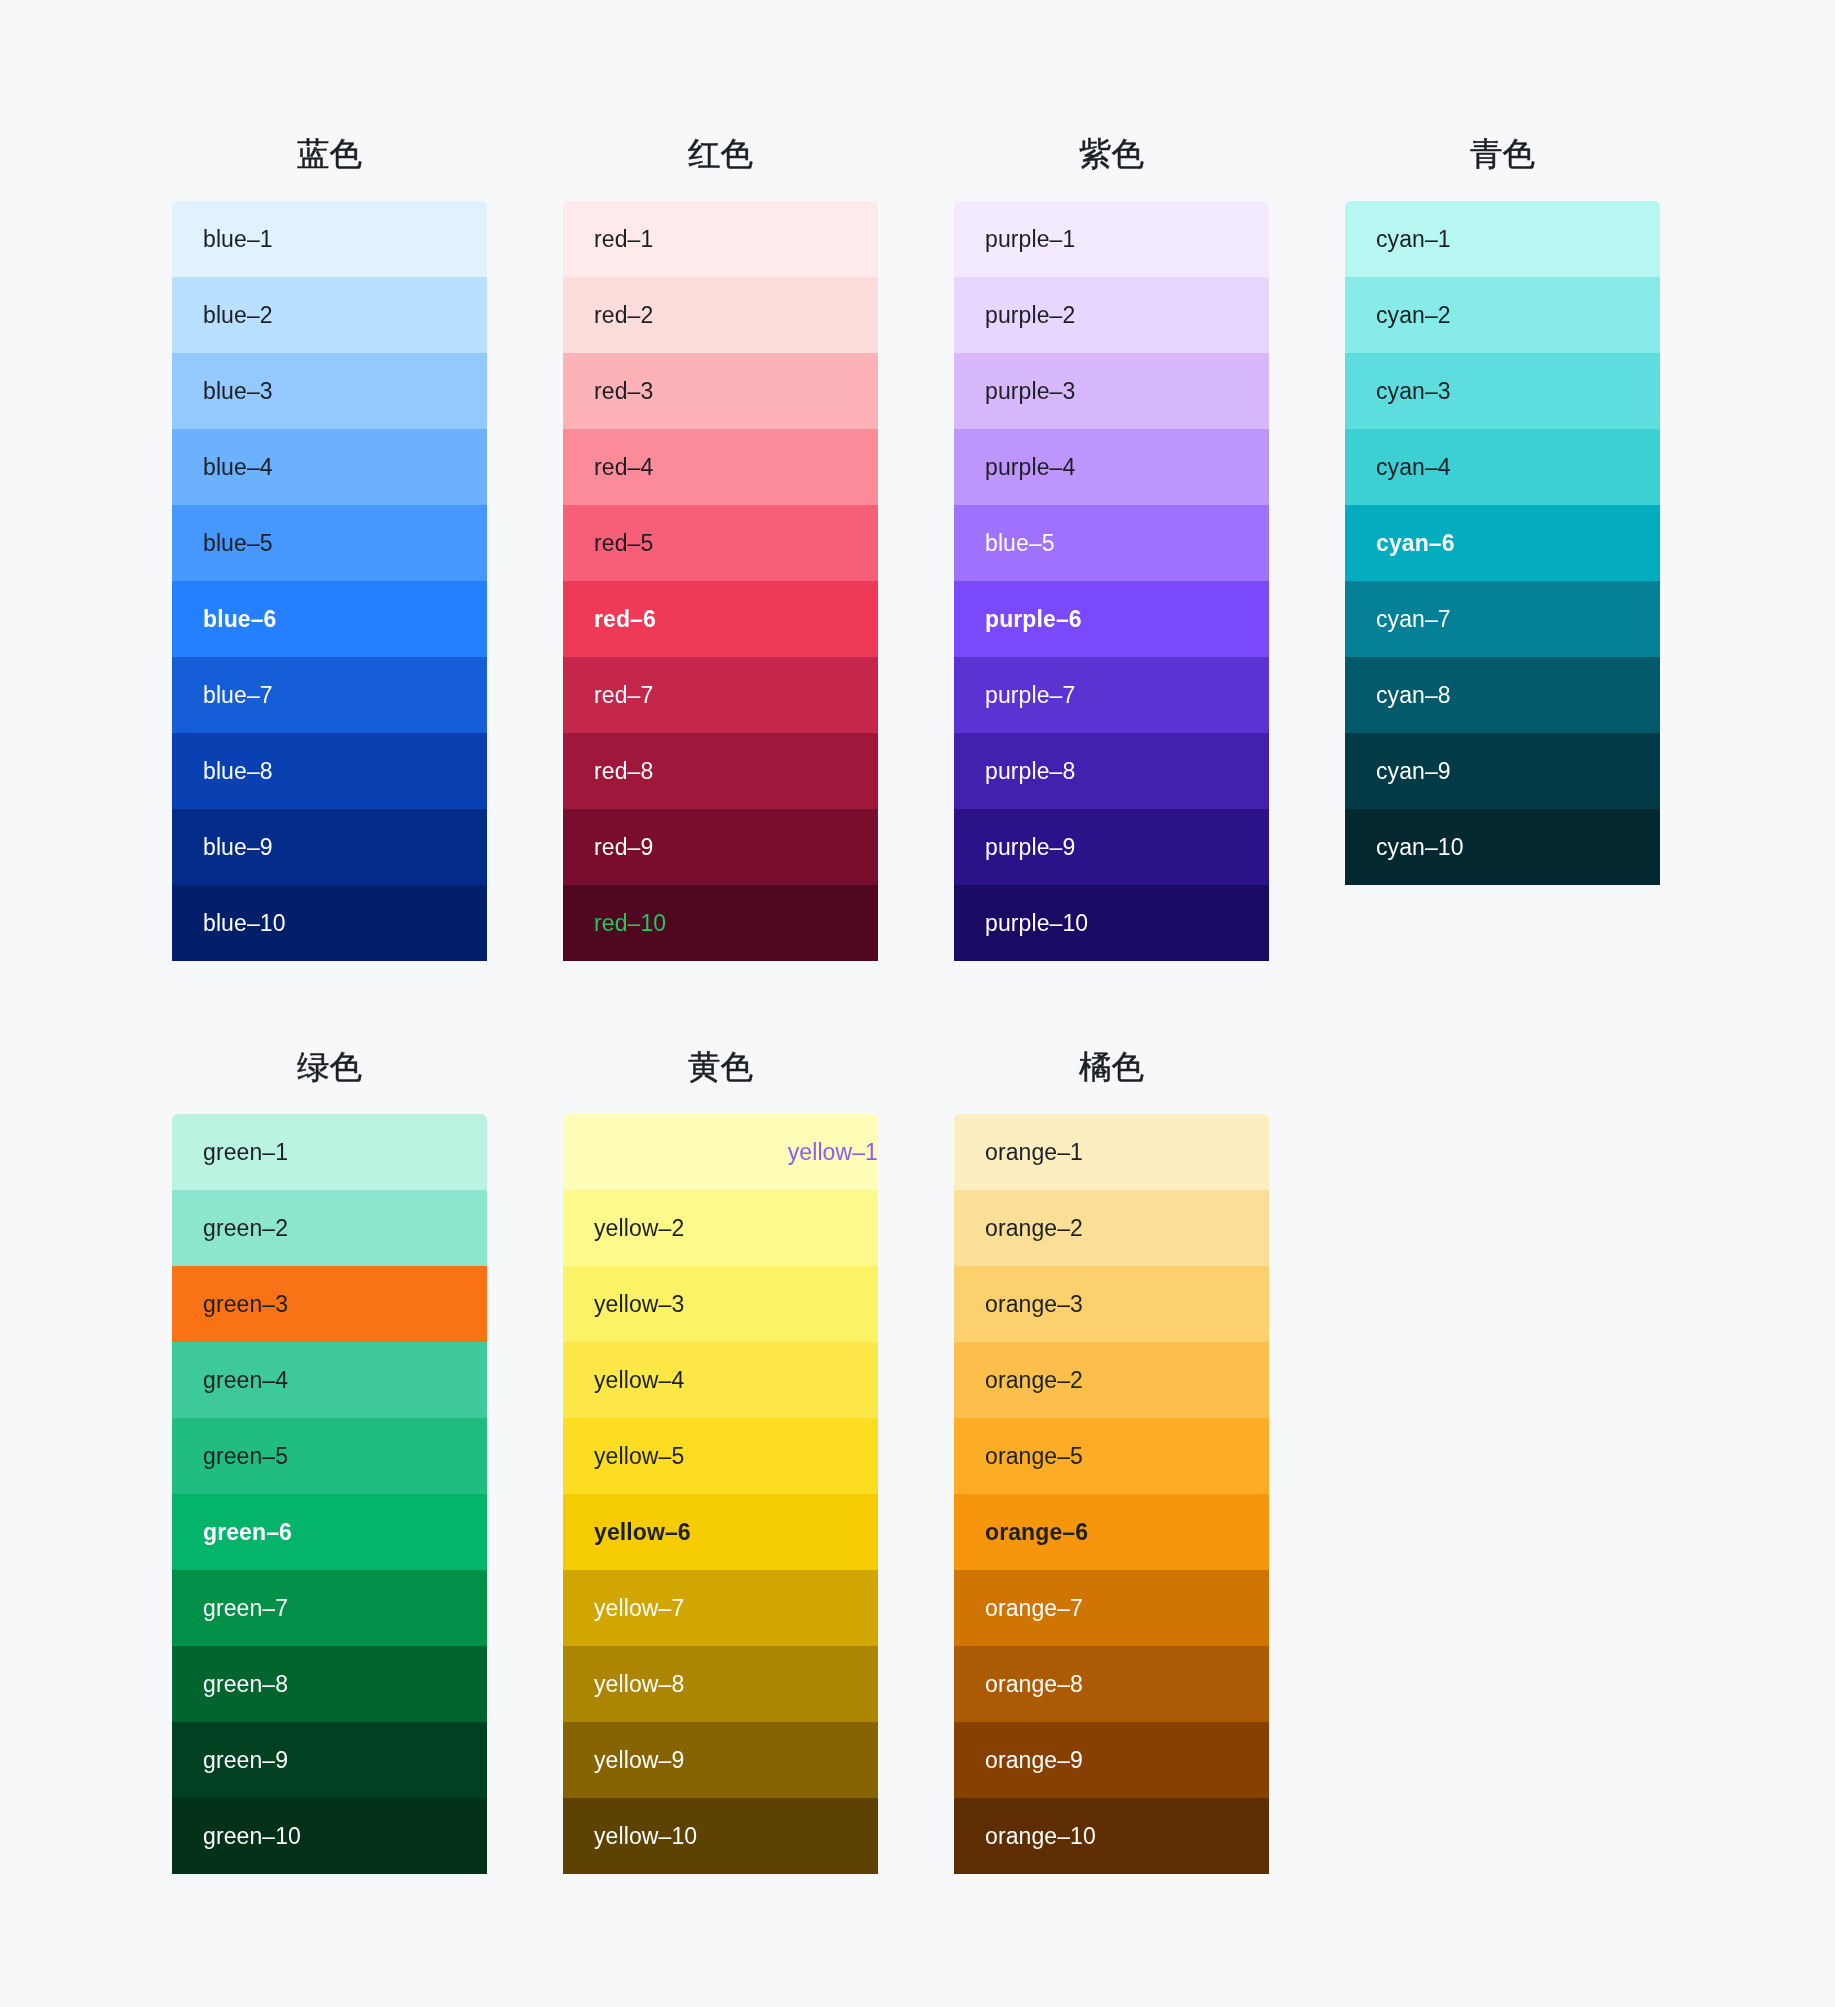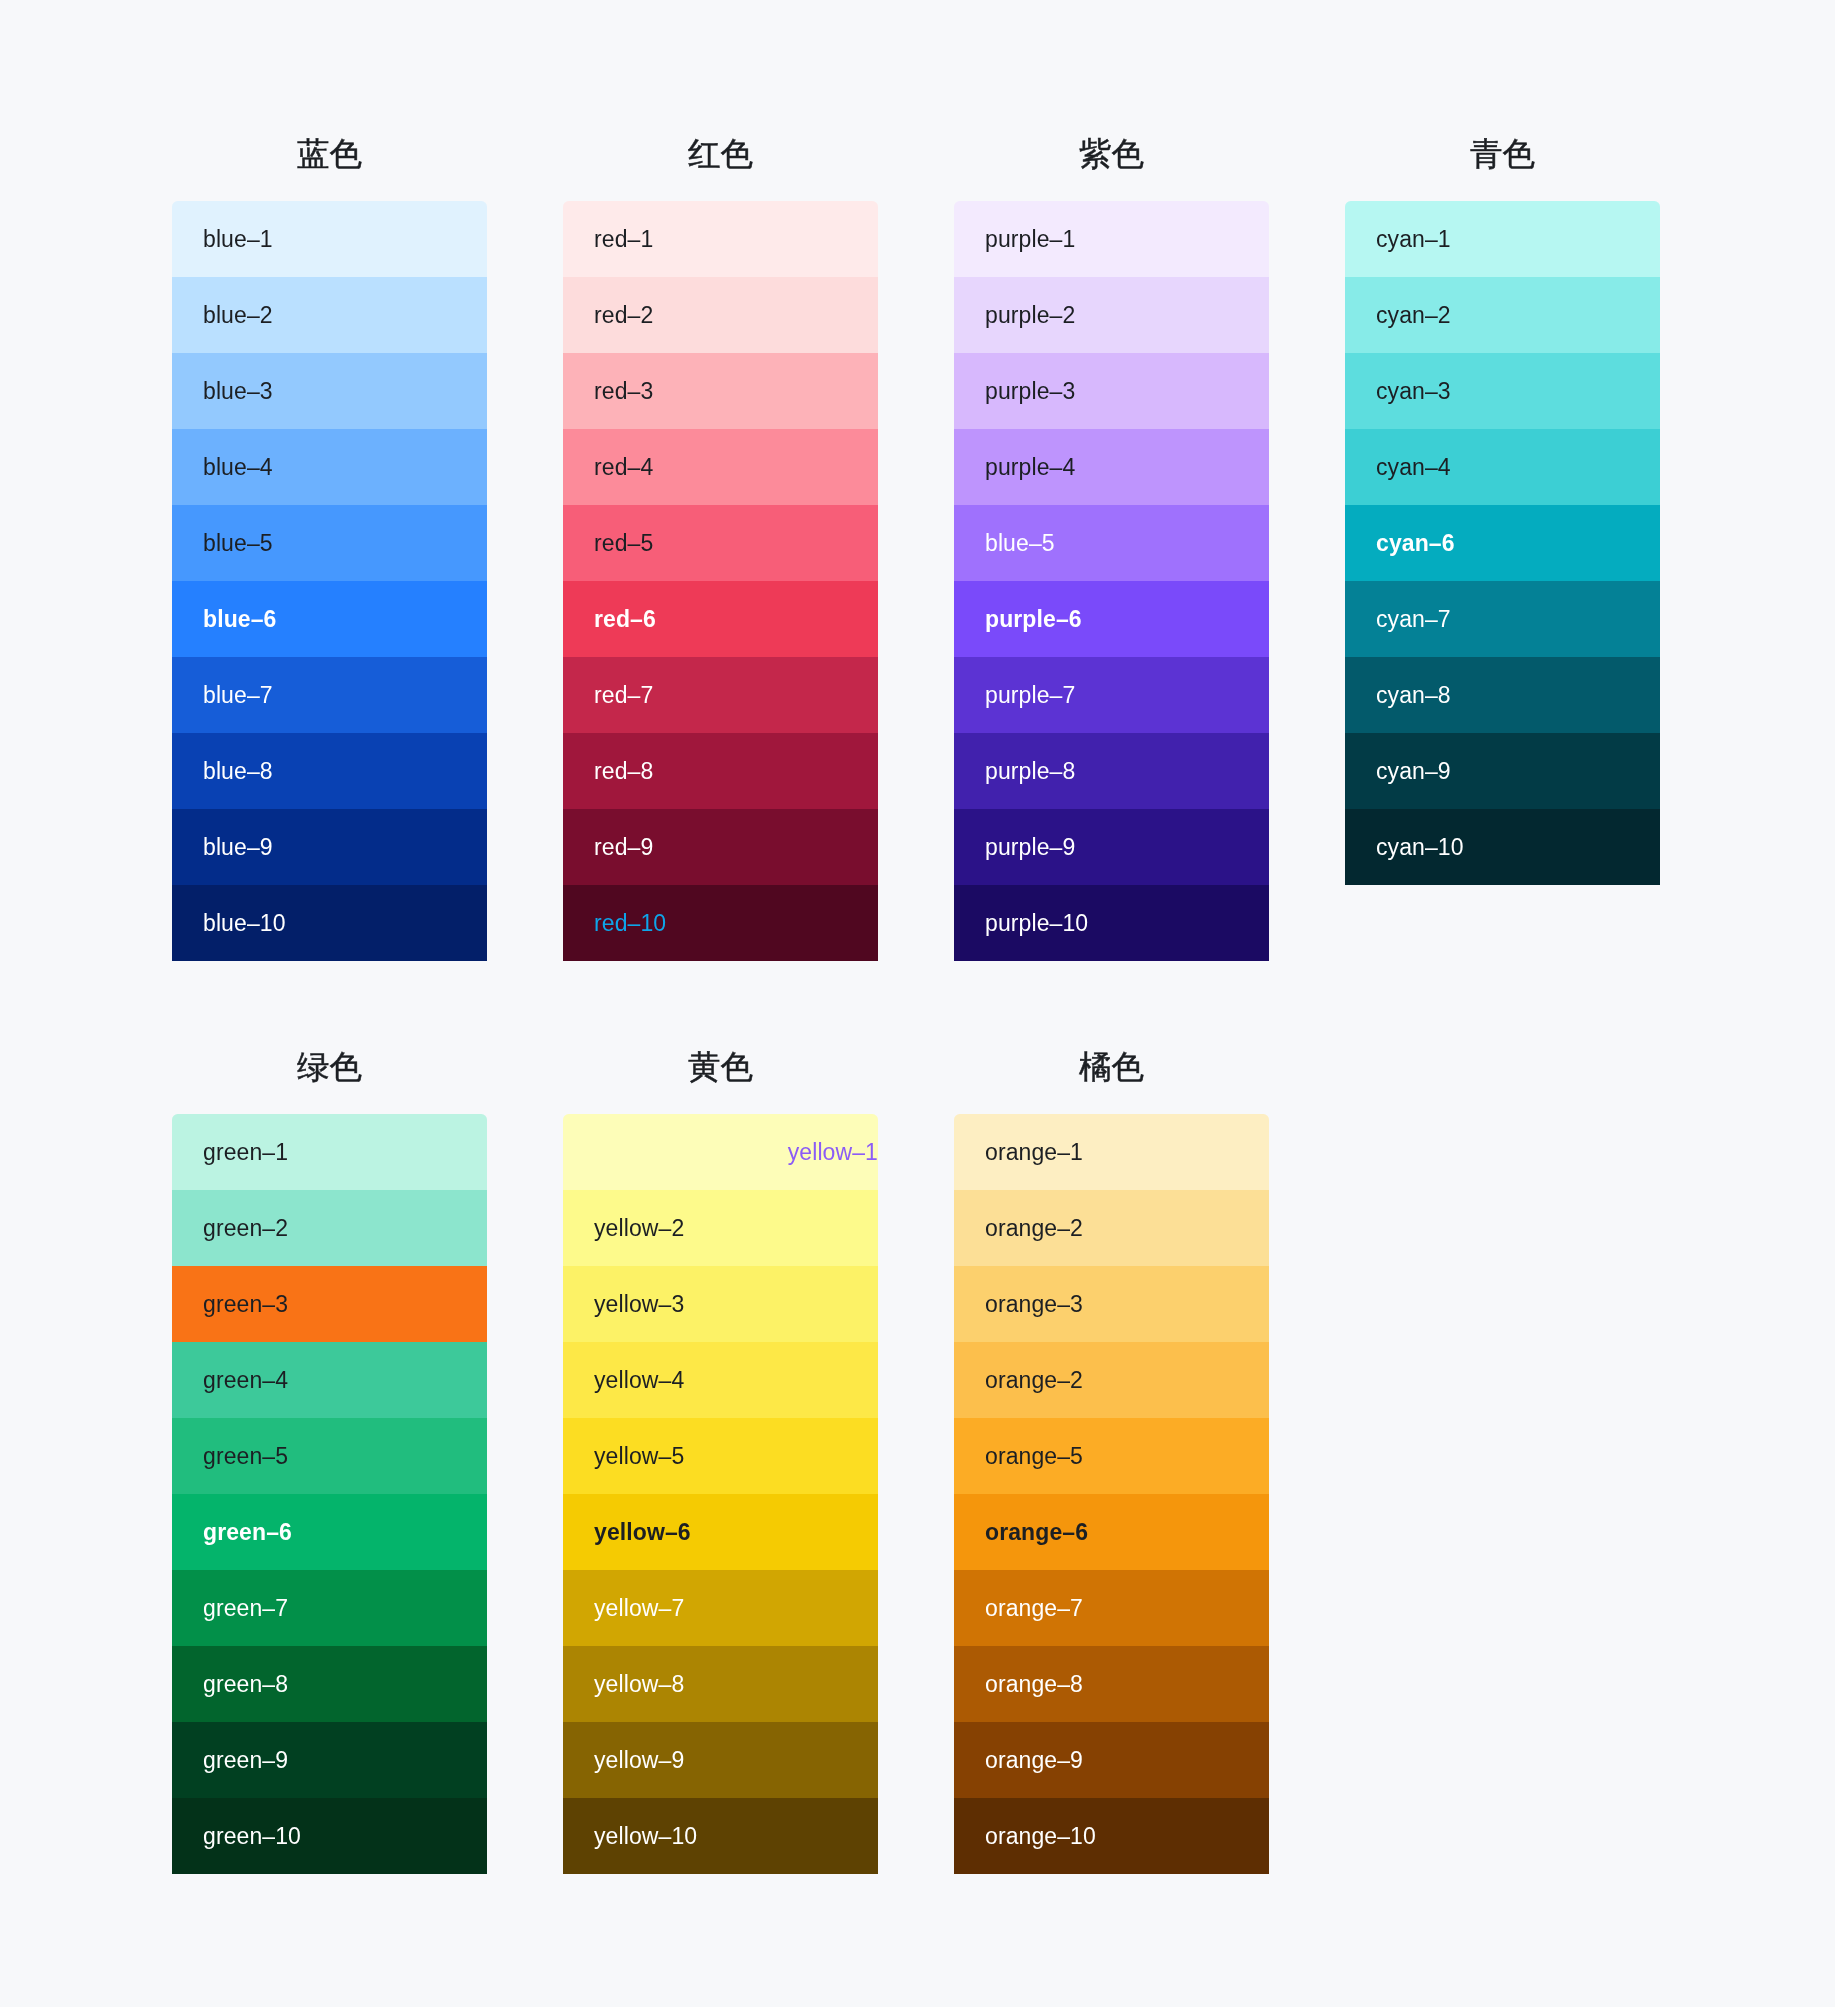--- a/index.html
+++ b/index.html
@@ -122,21 +122,21 @@
           </div>
           <div class="swatch" style="background: rgb(196, 39, 75); color: rgb(255, 255, 255);">
             <span class="swatch-label">red–7</span>
           </div>
           <div class="swatch" style="background: rgb(160, 23, 60); color: rgb(255, 255, 255);">
             <span class="swatch-label">red–8</span>
           </div>
           <div class="swatch" style="background: rgb(121, 13, 46); color: rgb(255, 255, 255);">
             <span class="swatch-label">red–9</span>
           </div>
-          <div class="swatch" style="background: rgb(80, 7, 32); color: #0ea5e9;">
+          <div class="swatch" style="background: rgb(80, 7, 32); color: #22c55e;">
             <span class="swatch-label">red–10</span>
           </div>
         </div>
       </div>
       <div class="palette-group">
         <div class="group-title" style="color: rgb(28, 31, 35);">紫色</div>
         <div class="swatch-stack">
           <div class="swatch" style="background: rgb(243, 234, 254); color: rgb(28, 31, 35);">
             <span class="swatch-label">purple–1</span>
           </div>

